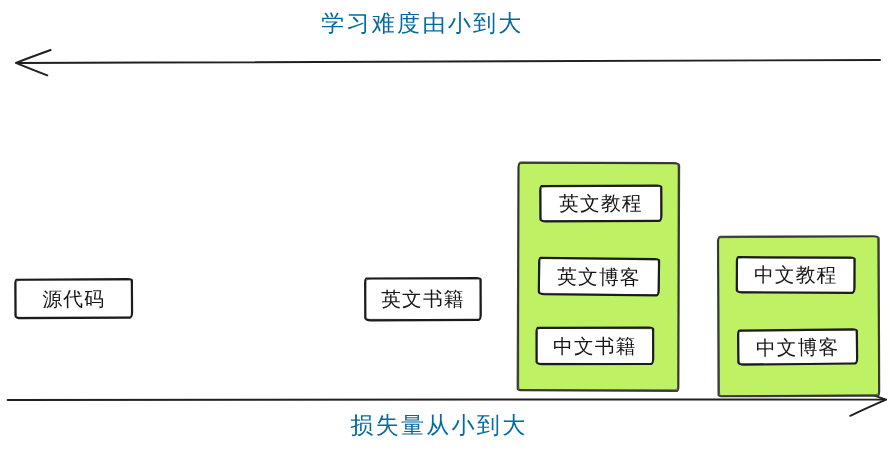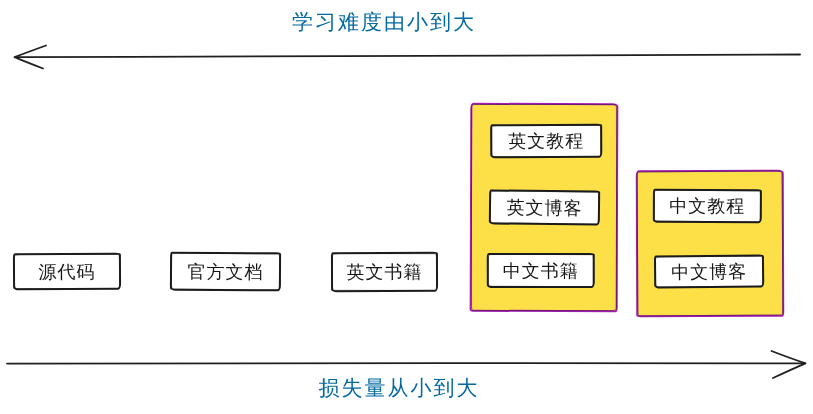--- a/index.html
+++ b/index.html
@@ -51,23 +51,24 @@
   }
   .sketch-box .box-label {
     font-size: 18px;
     letter-spacing: 1px;
     white-space: nowrap;
     color: #161616;
   }
   .sketch-group {
     position: absolute;
     box-sizing: border-box;
-    border: 2px solid #a21caf;
-    background: #fde047;
+    border: 2px solid #404040;
+    background: #bef264;
     border-radius: 3px 6px 2px 5px / 6px 3px 5px 2px;
+    margin-top: 44px;
   }
   .sketch-group::before {
     content: "";
     position: absolute;
     inset: -1px;
     border: 1px solid rgba(28,28,28,0.40);
     border-radius: 5px 3px 6px 2px / 2px 5px 3px 6px;
     transform: rotate(-0.25deg);
     pointer-events: none;
   }
@@ -77,21 +78,21 @@
   .box-2 { left: 170px; top: 252px; width: 111px; height: 39px; transform: rotate(0.3deg); }
   .box-3 { left: 331px; top: 252px; width: 107px; height: 40px; transform: rotate(-0.2deg); }
 
   
   .group-1 { left: 470px; top: 103px; width: 148px; height: 209px; transform: rotate(0.2deg); }
   .group-1 .inner-1 { left: 18px; top: 19px;  width: 112px; height: 34px; transform: rotate(-0.5deg); }
   .group-1 .inner-2 { left: 17px; top: 85px;  width: 111px; height: 35px; transform: rotate(0.4deg); }
   .group-1 .inner-3 { left: 15px; top: 148px; width: 108px; height: 35px; transform: rotate(-0.3deg); }
 
   
-  .group-2 { left: 636px; top: 170px; width: 148px; height: 147px; transform: rotate(-0.2deg); }
+  .group-2 { left: 652px; top: 170px; width: 148px; height: 147px; transform: rotate(-0.2deg); }
   .group-2 .inner-1 { left: 15px; top: 17px; width: 109px; height: 34px; transform: rotate(0.4deg); }
   .group-2 .inner-2 { left: 16px; top: 83px; width: 110px; height: 33px; transform: rotate(-0.4deg); }
 </style>
 </head>
 <body>
 
 <div class="canvas">
 
   <svg class="arrow-layer" viewBox="0 0 813 414" xmlns="http://www.w3.org/2000/svg" fill="none" stroke="#202020" stroke-width="1.8" stroke-linecap="round">
     <g>
@@ -103,23 +104,20 @@
       <path d="M 771.5 351 Q 791 358.5 805.5 363.3 M 773 378 Q 791 369.5 805.5 363.3"></path>
     </g>
   </svg>
 
   <div class="axis-label top">学习难度由小到大</div>
 
   <div class="sketch-box box-1">
     <span class="box-label">源代码</span>
   </div>
 
-  <div class="sketch-box box-2">
-    <span class="box-label">官方文档</span>
-  </div>
 
   <div class="sketch-box box-3">
     <span class="box-label">英文书籍</span>
   </div>
 
   <div class="sketch-group group-1">
     <div class="sketch-box inner-1">
       <span class="box-label">英文教程</span>
     </div>
     <div class="sketch-box inner-2">

